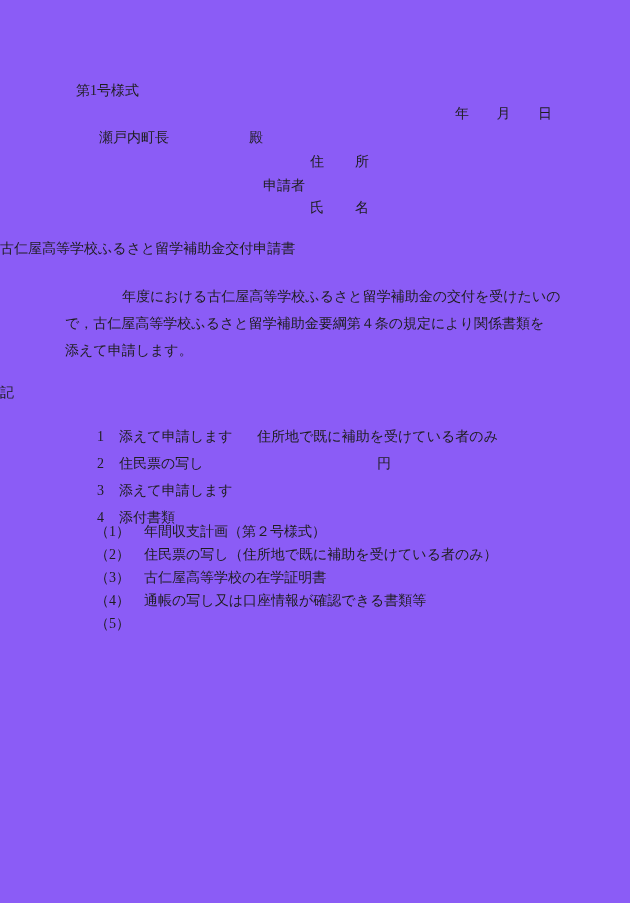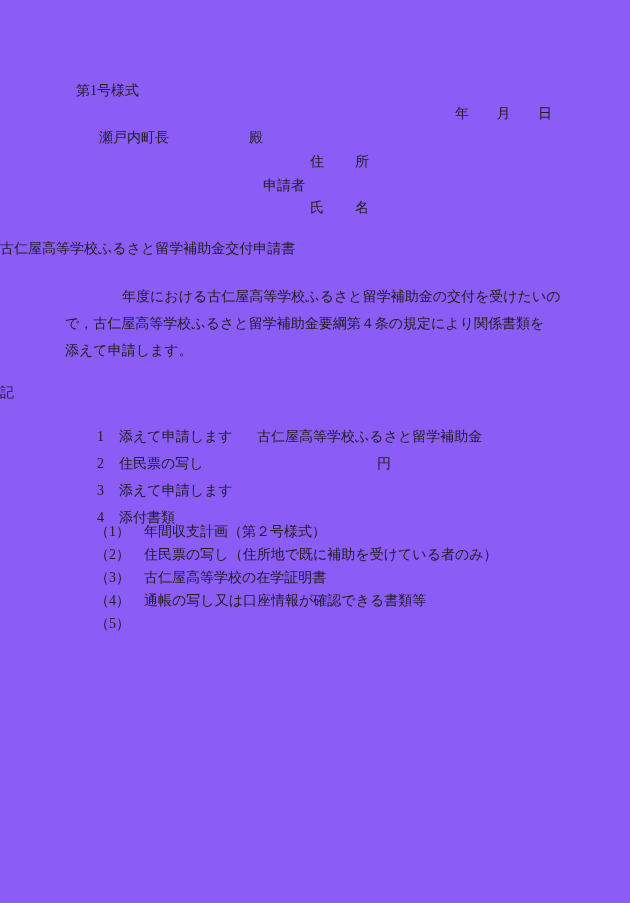--- a/index.html
+++ b/index.html
@@ -100,21 +100,21 @@
     <div class="abs body-line indent-first" style="top:288px;">年度における古仁屋高等学校ふるさと留学補助金の交付を受けたいの</div>
     <div class="abs body-line" style="top:315px;">で，古仁屋高等学校ふるさと留学補助金要綱第４条の規定により関係書類を</div>
     <div class="abs body-line" style="top:342px;">添えて申請します。</div>
   </div>
 
   <div class="abs center" style="top:384px;">記</div>
 
   <div class="row" style="top:428px;">
     <span class="i-num">1</span>
     <span class="i-label">添えて申請します</span>
-    <span class="i-val-name">古仁屋高等学校ふるさと留学補助金</span>
+    <span class="i-val-name">住所地で既に補助を受けている者のみ</span>
   </div>
   <div class="row" style="top:455px;">
     <span class="i-num">2</span>
     <span class="i-label">住民票の写し</span>
     <span class="i-val-amount">円</span>
   </div>
   <div class="row" style="top:482px;">
     <span class="i-num">3</span>
     <span class="i-label">添えて申請します</span>
   </div>

